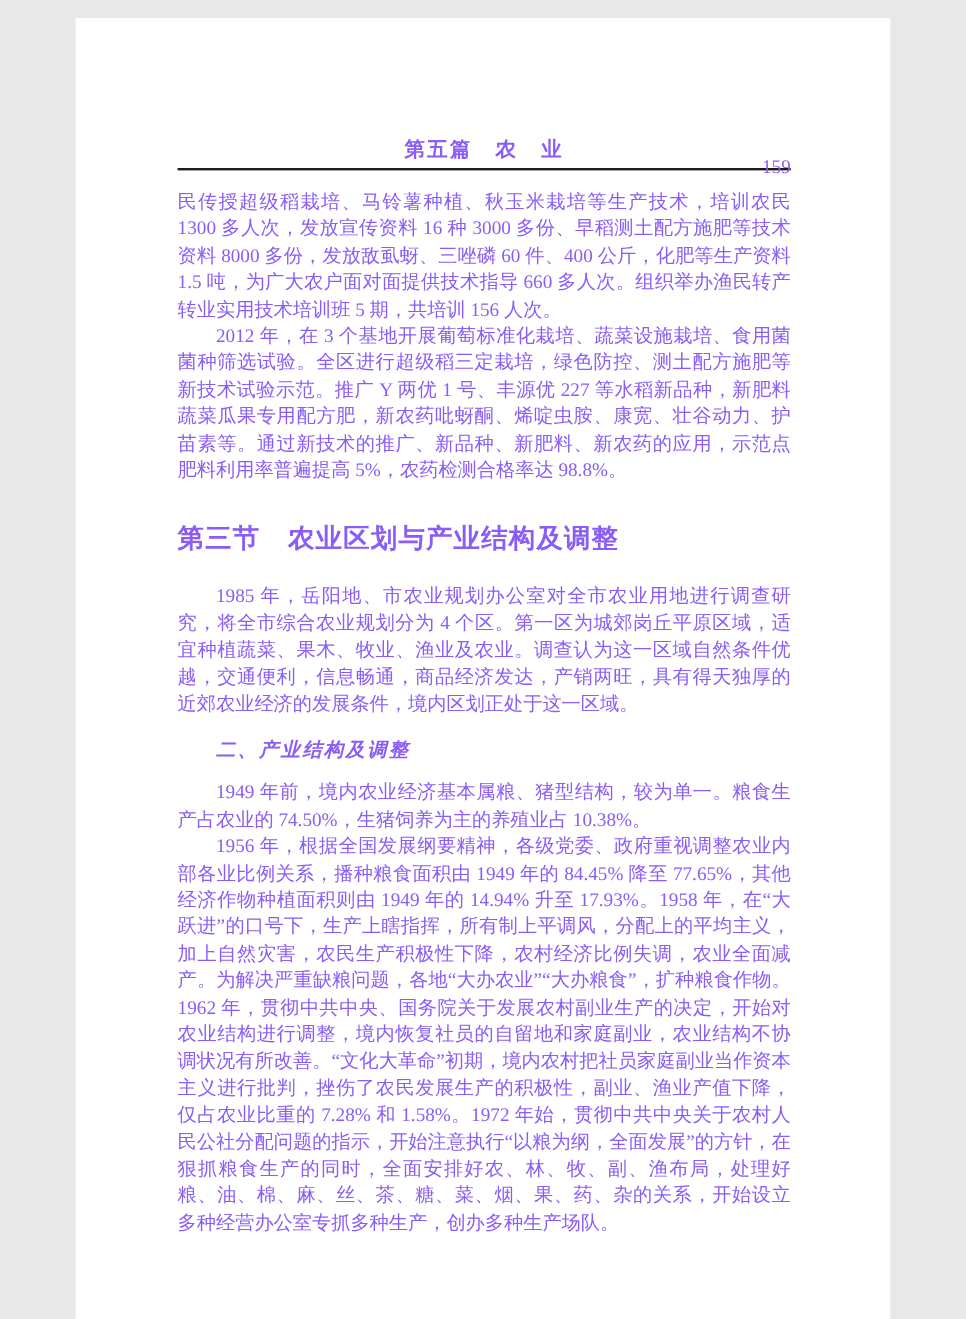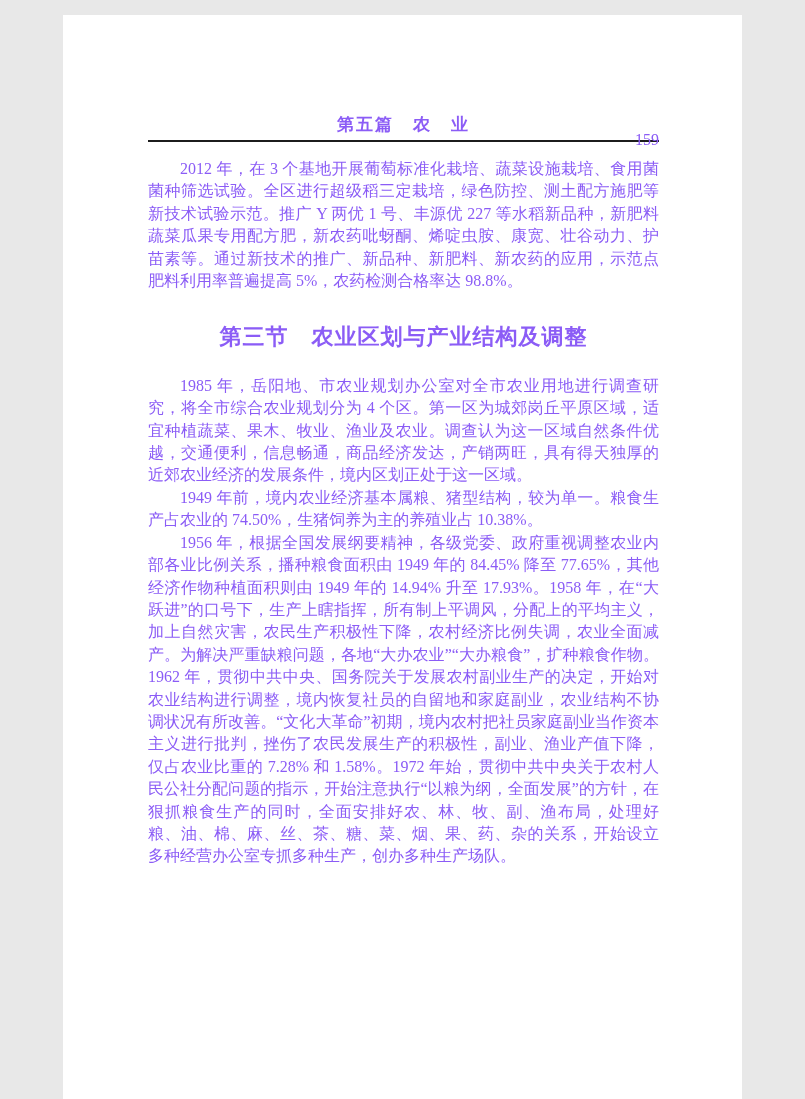--- a/index.html
+++ b/index.html
@@ -41,21 +41,20 @@
     font-size: 16px;
     line-height: 22.4px;
     text-align: justify;
   }
   .para { margin: 0; text-indent: 2em; }
   .para.no-indent { text-indent: 0; }
   .section-title {
     font-family: "Liberation Sans", "DejaVu Sans", sans-serif;
     font-size: 22px;
     font-weight: bold;
-    text-align: center;
     letter-spacing: 1px;
     margin: 34px 0 26px 0;
     text-indent: 0;
   }
   .subsection-heading {
     font-size: 16px;
     font-weight: bold;
     font-style: italic;
     letter-spacing: 2px;
     margin: 16px 0 13px 0;
@@ -69,29 +68,31 @@
 
   <header class="page-header">
     <span>第五篇　农　业</span>
     <span class="header-page-number">159</span>
   </header>
 
   <div class="header-rule"></div>
 
   <main class="page-body">
 
+    <p class="para no-indent">民传授超级稻栽培、马铃薯种植、秋玉米栽培等生产技术，培训农民 1300 多人次，发放宣传资料 16 种 3000 多份、早稻测土配方施肥等技术资料 8000 多份，发放敌虱蚜、三唑磷 60 件、400 公斤，化肥等生产资料 1.5 吨，为广大农户面对面提供技术指导 660 多人次。组织举办渔民转产转业实用技术培训班 5 期，共培训 156 人次。</p>
 
     <p class="para">2012 年，在 3 个基地开展葡萄标准化栽培、蔬菜设施栽培、食用菌菌种筛选试验。全区进行超级稻三定栽培，绿色防控、测土配方施肥等新技术试验示范。推广 Y 两优 1 号、丰源优 227 等水稻新品种，新肥料蔬菜瓜果专用配方肥，新农药吡蚜酮、烯啶虫胺、康宽、壮谷动力、护苗素等。通过新技术的推广、新品种、新肥料、新农药的应用，示范点肥料利用率普遍提高 5%，农药检测合格率达 98.8%。</p>
 
     <h1 class="section-title">第三节　农业区划与产业结构及调整</h1>
 
 
 
     <p class="para">1985 年，岳阳地、市农业规划办公室对全市农业用地进行调查研究，将全市综合农业规划分为 4 个区。第一区为城郊岗丘平原区域，适宜种植蔬菜、果木、牧业、渔业及农业。调查认为这一区域自然条件优越，交通便利，信息畅通，商品经济发达，产销两旺，具有得天独厚的近郊农业经济的发展条件，境内区划正处于这一区域。</p>
 
+    <h2 class="subsection-heading">二、产业结构及调整</h2>
 
     <p class="para">1949 年前，境内农业经济基本属粮、猪型结构，较为单一。粮食生产占农业的 74.50%，生猪饲养为主的养殖业占 10.38%。</p>
 
     <p class="para">1956 年，根据全国发展纲要精神，各级党委、政府重视调整农业内部各业比例关系，播种粮食面积由 1949 年的 84.45% 降至 77.65%，其他经济作物种植面积则由 1949 年的 14.94% 升至 17.93%。1958 年，在“大跃进”的口号下，生产上瞎指挥，所有制上平调风，分配上的平均主义，加上自然灾害，农民生产积极性下降，农村经济比例失调，农业全面减产。为解决严重缺粮问题，各地“大办农业”“大办粮食”，扩种粮食作物。1962 年，贯彻中共中央、国务院关于发展农村副业生产的决定，开始对农业结构进行调整，境内恢复社员的自留地和家庭副业，农业结构不协调状况有所改善。“文化大革命”初期，境内农村把社员家庭副业当作资本主义进行批判，挫伤了农民发展生产的积极性，副业、渔业产值下降，仅占农业比重的 7.28% 和 1.58%。1972 年始，贯彻中共中央关于农村人民公社分配问题的指示，开始注意执行“以粮为纲，全面发展”的方针，在狠抓粮食生产的同时，全面安排好农、林、牧、副、渔布局，处理好粮、油、棉、麻、丝、茶、糖、菜、烟、果、药、杂的关系，开始设立多种经营办公室专抓多种生产，创办多种生产场队。</p>
 
 
   </main>
 </div>
 
 </body></html>

